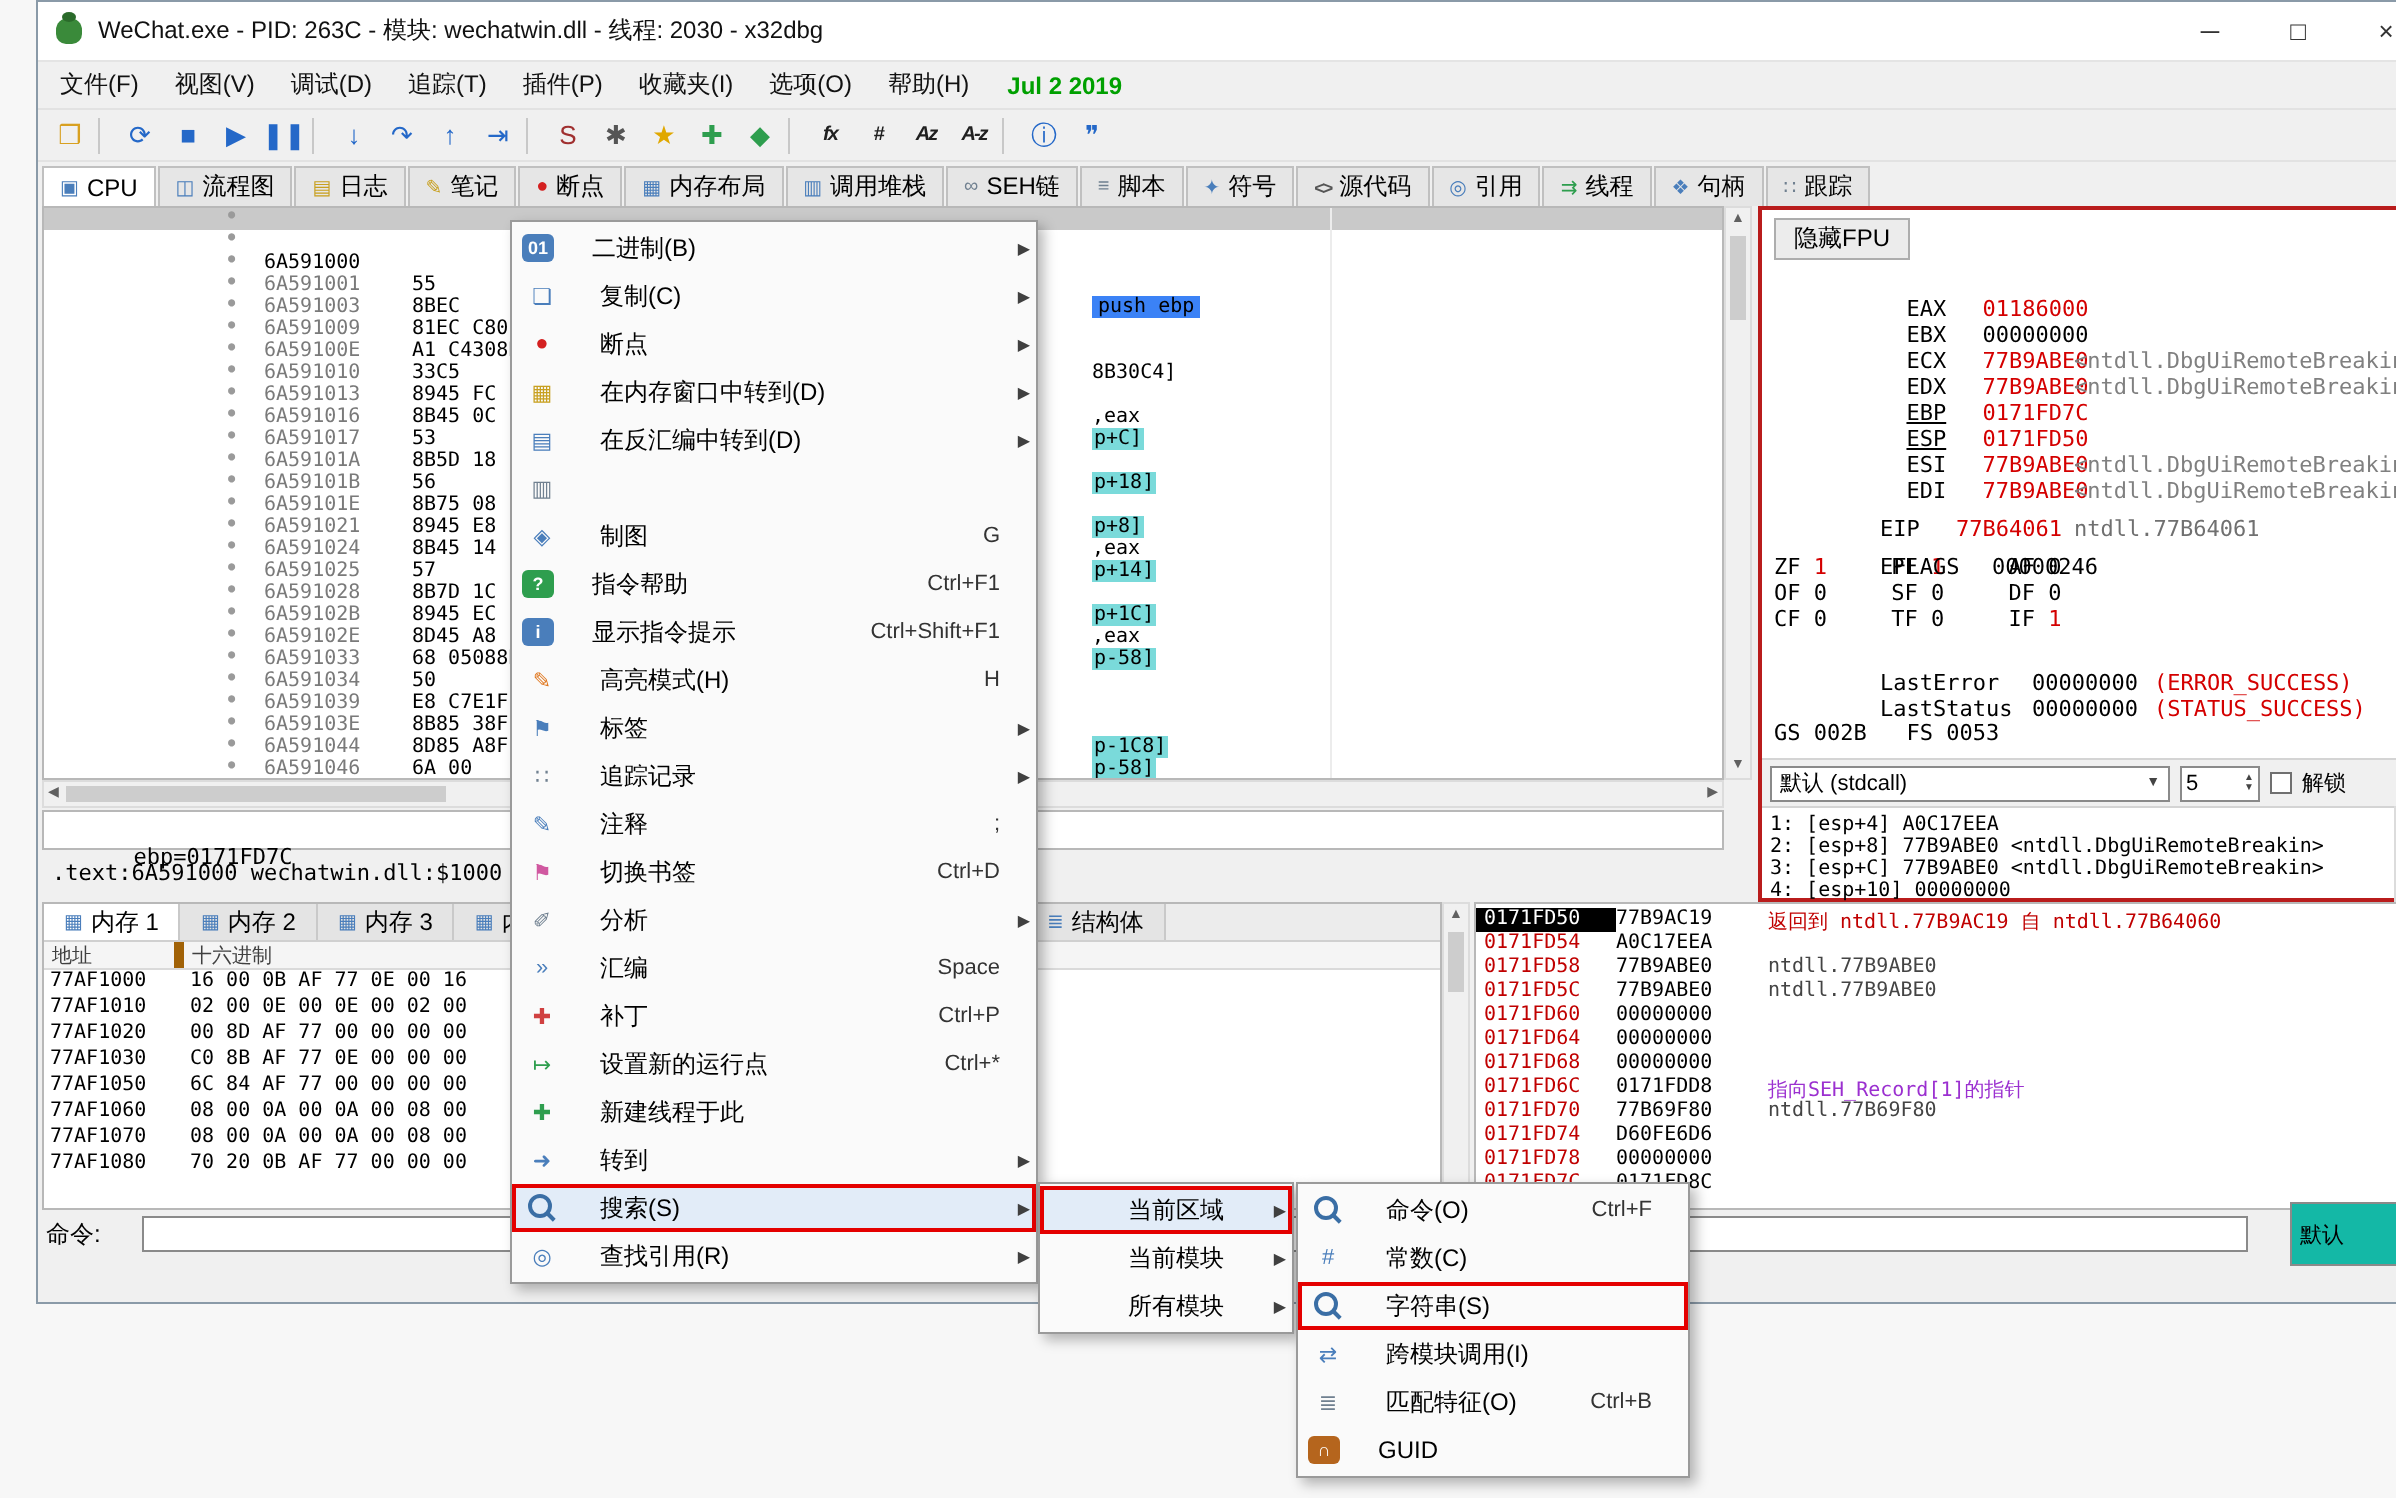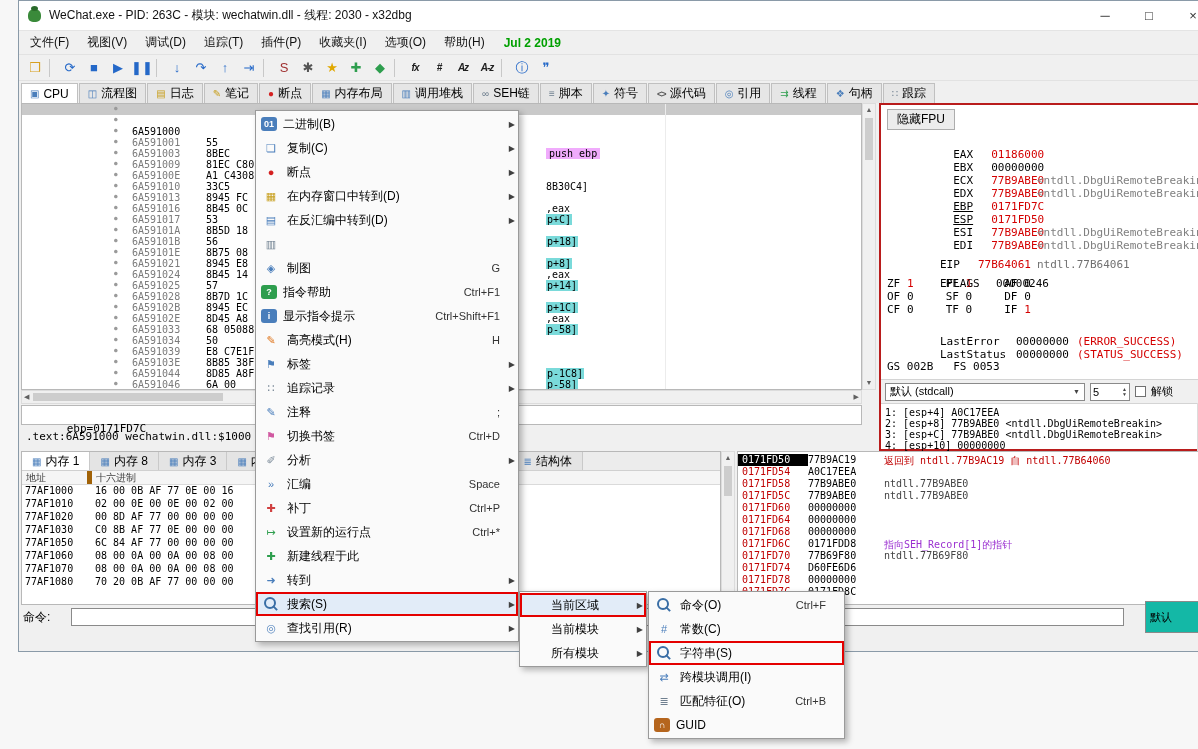--- a/index.html
+++ b/index.html
@@ -30,21 +30,21 @@
   
   .main{position:absolute;left:0;top:102px;width:1196px;height:348px;background:#f0f0f0}
   .disasm{position:absolute;left:2px;top:0;width:841px;height:287px;background:#fff;border:1px solid #b8b8b8;overflow:hidden}
   .drow{position:relative;height:11px;line-height:11px;font:10px "DejaVu Sans Mono",monospace;white-space:pre}
   .drow.sel{background:#c9c9c9}
   .dot{position:absolute;left:92px;top:0;font-size:6px;color:#9a9a9a}
   .daddr{position:absolute;left:110px;color:#7a7a7a}
   .drow.sel .daddr{color:#000}
   .dbytes{position:absolute;left:184px;color:#000}
   .dinstr{position:absolute;left:524px;color:#000}
-  .dinstr.cur{background:#f0abfc;padding:0 3px}
+  .dinstr.cur{background:#3b82f6;padding:0 3px}
   .dinstr.cy{background:#7adada;padding:0 1px}
   .dcol-line{position:absolute;left:643px;top:0;bottom:0;border-left:1px solid #ececec}
   
   .sb{position:absolute;background:#f0f0f0;border:1px solid #dcdcdc;display:flex;flex-direction:column;justify-content:space-between;align-items:center}
   .sb.h{flex-direction:row}
   .sba{font-size:7px;color:#606060;padding:2px;line-height:8px}
   .sbtrack{flex:1;align-self:stretch;position:relative}
   .sbthumb{position:absolute;background:#cdcdcd}
   .infobox{position:absolute;left:2px;top:302px;width:841px;height:20px;background:#fff;border:1px solid #b8b8b8;font:11px "DejaVu Sans Mono",monospace;padding:3px 5px;white-space:pre}
   .modline{position:absolute;left:7px;top:327px;font:11px "DejaVu Sans Mono",monospace;color:#000;white-space:pre}
@@ -103,21 +103,21 @@
   .msg{width:952px;height:18px;background:#fff;border:1px solid #c8c8c8;font-size:12px;line-height:17px;padding-left:6px;white-space:nowrap;overflow:hidden}
   .time{position:absolute;right:3px;width:160px;height:18px;border:1px solid #c8c8c8;background:#f8f8f8;font-size:12px;line-height:17px;padding-left:6px}
   
   .menu{position:absolute;background:#fafafa;border:1px solid #9a9a9a;box-shadow:3px 3px 6px rgba(0,0,0,.28);padding:1px 0}
   #cmenu{left:255px;top:110px;width:264px;z-index:20}
   #sub1{left:519px;top:591px;width:128px;z-index:21}
   #sub2{left:648px;top:591px;width:197px;z-index:22}
   .mi{height:24px;display:flex;align-items:center;padding:0 3px 0 5px;font-size:12px;white-space:nowrap}
   .mi.hov{background:#e2ecf8}
   .mi.hl{outline:2px solid #e40000;outline-offset:-2px}
-  .mic{width:20px;height:16px;display:flex;align-items:center;justify-content:center;font-size:11px;margin-right:6px;flex:none;position:relative}
+  .mic{width:20px;height:16px;display:flex;align-items:center;justify-content:center;font-size:11px;margin-right:19px;flex:none;position:relative}
   .mic.chip{width:16px;height:14px;border-radius:3px;color:#fff;font-size:9px;font-weight:bold}
   .mic.mag::before{content:"";width:8px;height:8px;border:2px solid #3a6ea5;border-radius:50%;position:absolute;left:3px;top:1px}
   .mic.mag::after{content:"";width:6px;height:2px;background:#3a6ea5;position:absolute;left:11px;top:11px;transform:rotate(45deg)}
   .mlabel{flex:1;padding-right:14px}
   .mshort{color:#333;font-size:11px;margin-right:4px}
   .marrow{width:11px;font-size:8px;color:#404040;text-align:right;visibility:hidden}
   .marrow.show{visibility:visible}
 </style>
 </head>
 <body>
@@ -620,21 +620,21 @@
     <div class="dump">
       <div class="dtabs">
 
           <span class="dtab sel">
             <span class="tabicon" style="color: rgb(74, 126, 187);">▦</span>
             <span>内存 1</span>
           </span>
 
           <span class="dtab">
             <span class="tabicon" style="color: rgb(74, 126, 187);">▦</span>
-            <span>内存 8</span>
+            <span>内存 2</span>
           </span>
 
           <span class="dtab">
             <span class="tabicon" style="color: rgb(74, 126, 187);">▦</span>
             <span>内存 3</span>
           </span>
 
           <span class="dtab">
             <span class="tabicon" style="color: rgb(74, 126, 187);">▦</span>
             <span>内存 4</span>

